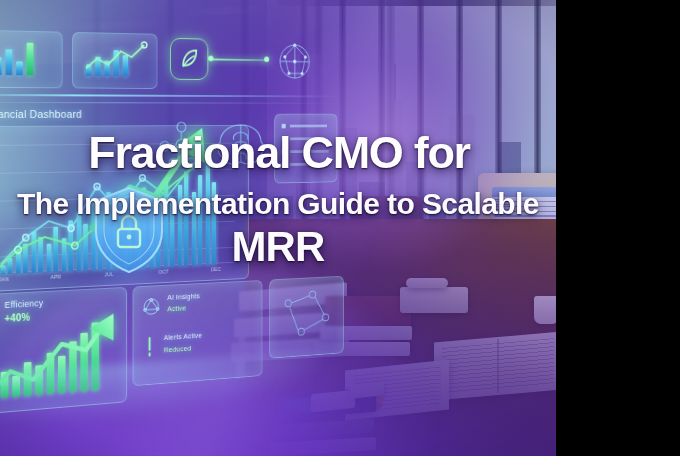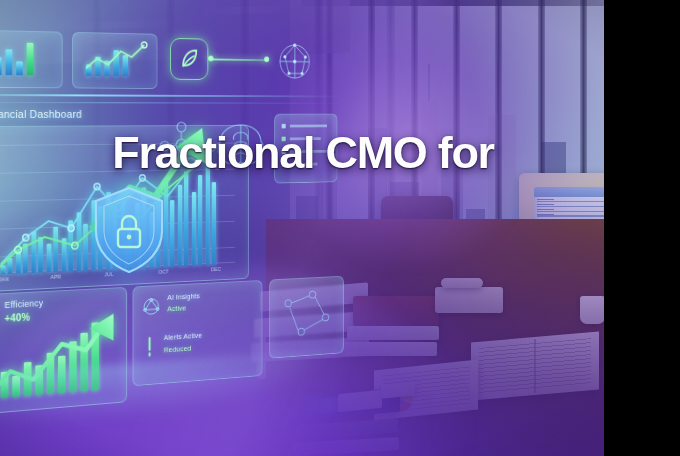--- a/index.html
+++ b/index.html
@@ -1,20 +1,20 @@
 <!DOCTYPE html>
 <html><head>
 <meta charset="utf-8">
 <style>
   html,body{margin:0;padding:0;background:#000;}
   body{font-family:"Liberation Sans",sans-serif;}
 
   #canvas{
     position:relative;
-    width:604px;height:456px;
+    width:556px;height:456px;
     overflow:hidden;
     background:#3a1f7a;
     isolation:isolate;
   }
 
   
   .layer{position:absolute;inset:0;}
 
   
   .bg-base{
@@ -699,16 +699,18 @@
     </svg>
   </div>
 
   <div class="layer sheen"></div>
   <div class="layer vignette"></div>
 
   <div class="text-wrap">
     <div class="title-1">Fractional CMO for</div>
 
 
-
+    <div class="title-3">The Implementation Guide to Scalable</div>
+
+    <div class="title-4">MRR</div>
   </div>
 
 </div>
 
 </body></html>

